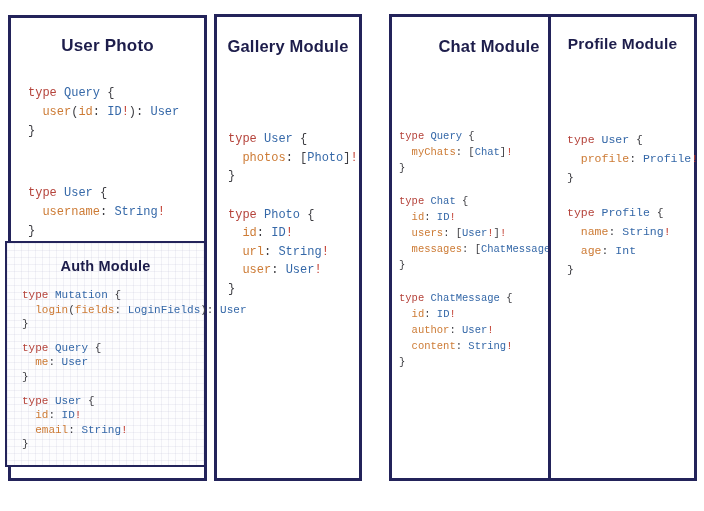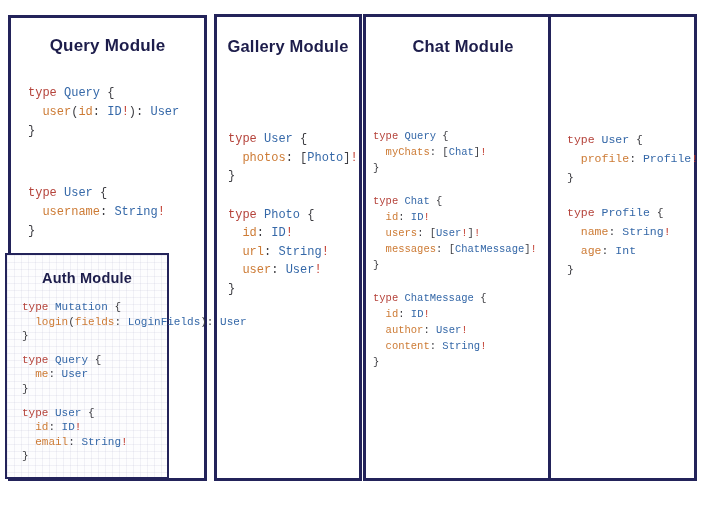--- a/index.html
+++ b/index.html
@@ -16,24 +16,24 @@
     font-family: "Liberation Sans", sans-serif;
   }
   .panel {
     position: absolute;
     background: #ffffff;
     border: 3px solid #23235a;
     box-sizing: border-box;
   }
   #p-user    { left: 8px;   top: 15px;  width: 199px; height: 466px; }
   #p-gallery { left: 214px; top: 14px;  width: 148px; height: 467px; }
-  #p-chat    { left: 363px; top: 14px;  width: 200px; height: 467px; }
+  #p-chat    { left: 389px; top: 14px;  width: 200px; height: 467px; }
   #p-profile { left: 548px; top: 14px;  width: 149px; height: 467px; }
   #p-auth {
-    left: 5px; top: 253px; width: 164px; height: 226px;
+    left: 5px; top: 241px; width: 201px; height: 226px;
     border-width: 2px;
     z-index: 2;
     background-color: #fdfdfe;
     background-image:
       linear-gradient(rgba(185,185,210,0.18) 1px, transparent 1px),
       linear-gradient(90deg, rgba(185,185,210,0.18) 1px, transparent 1px);
     background-size: 7px 7px;
   }
   .panel-title {
     text-align: center;
@@ -69,35 +69,36 @@
   .tok-f { color: #cd7b35; } 
   .tok-p { color: #3d3d42; } 
   .tok-b { color: #c0392b; } 
 </style>
 </head>
 <body>
 
 <div class="canvas">
 
   <div class="panel" id="p-user">
-    <div class="panel-title">Query Module</div>
+    <div class="panel-title">User Photo</div>
     <div class="code"><div class="code-block"><div class="code-line"><span class="tok-k">type </span><span class="tok-t">Query </span><span class="tok-p">{</span></div><div class="code-line"><span class="tok-p">  </span><span class="tok-f">user</span><span class="tok-p">(</span><span class="tok-f">id</span><span class="tok-p">: </span><span class="tok-t">ID</span><span class="tok-b">!</span><span class="tok-p">): </span><span class="tok-t">User</span></div><div class="code-line"><span class="tok-p">}</span></div></div><div class="code-block"><div class="code-line"><span class="tok-k">type </span><span class="tok-t">User </span><span class="tok-p">{</span></div><div class="code-line"><span class="tok-p">  </span><span class="tok-f">username</span><span class="tok-p">: </span><span class="tok-t">String</span><span class="tok-b">!</span></div><div class="code-line"><span class="tok-p">}</span></div></div></div>
   </div>
 
   <div class="panel" id="p-gallery">
     <div class="panel-title">Gallery Module</div>
     <div class="code"><div class="code-block"><div class="code-line"><span class="tok-k">type </span><span class="tok-t">User </span><span class="tok-p">{</span></div><div class="code-line"><span class="tok-p">  </span><span class="tok-f">photos</span><span class="tok-p">: [</span><span class="tok-t">Photo</span><span class="tok-p">]</span><span class="tok-b">!</span></div><div class="code-line"><span class="tok-p">}</span></div></div><div class="code-block"><div class="code-line"><span class="tok-k">type </span><span class="tok-t">Photo </span><span class="tok-p">{</span></div><div class="code-line"><span class="tok-p">  </span><span class="tok-f">id</span><span class="tok-p">: </span><span class="tok-t">ID</span><span class="tok-b">!</span></div><div class="code-line"><span class="tok-p">  </span><span class="tok-f">url</span><span class="tok-p">: </span><span class="tok-t">String</span><span class="tok-b">!</span></div><div class="code-line"><span class="tok-p">  </span><span class="tok-f">user</span><span class="tok-p">: </span><span class="tok-t">User</span><span class="tok-b">!</span></div><div class="code-line"><span class="tok-p">}</span></div></div></div>
   </div>
 
   <div class="panel" id="p-chat">
     <div class="panel-title">Chat Module</div>
     <div class="code"><div class="code-block"><div class="code-line"><span class="tok-k">type </span><span class="tok-t">Query </span><span class="tok-p">{</span></div><div class="code-line"><span class="tok-p">  </span><span class="tok-f">myChats</span><span class="tok-p">: [</span><span class="tok-t">Chat</span><span class="tok-p">]</span><span class="tok-b">!</span></div><div class="code-line"><span class="tok-p">}</span></div></div><div class="code-block"><div class="code-line"><span class="tok-k">type </span><span class="tok-t">Chat </span><span class="tok-p">{</span></div><div class="code-line"><span class="tok-p">  </span><span class="tok-f">id</span><span class="tok-p">: </span><span class="tok-t">ID</span><span class="tok-b">!</span></div><div class="code-line"><span class="tok-p">  </span><span class="tok-f">users</span><span class="tok-p">: [</span><span class="tok-t">User</span><span class="tok-b">!</span><span class="tok-p">]</span><span class="tok-b">!</span></div><div class="code-line"><span class="tok-p">  </span><span class="tok-f">messages</span><span class="tok-p">: [</span><span class="tok-t">ChatMessage</span><span class="tok-p">]</span><span class="tok-b">!</span></div><div class="code-line"><span class="tok-p">}</span></div></div><div class="code-block"><div class="code-line"><span class="tok-k">type </span><span class="tok-t">ChatMessage </span><span class="tok-p">{</span></div><div class="code-line"><span class="tok-p">  </span><span class="tok-f">id</span><span class="tok-p">: </span><span class="tok-t">ID</span><span class="tok-b">!</span></div><div class="code-line"><span class="tok-p">  </span><span class="tok-f">author</span><span class="tok-p">: </span><span class="tok-t">User</span><span class="tok-b">!</span></div><div class="code-line"><span class="tok-p">  </span><span class="tok-f">content</span><span class="tok-p">: </span><span class="tok-t">String</span><span class="tok-b">!</span></div><div class="code-line"><span class="tok-p">}</span></div></div></div>
   </div>
 
   <div class="panel" id="p-profile">
+    <div class="panel-title">Profile Module</div>
     <div class="code"><div class="code-block"><div class="code-line"><span class="tok-k">type </span><span class="tok-t">User </span><span class="tok-p">{</span></div><div class="code-line"><span class="tok-p">  </span><span class="tok-f">profile</span><span class="tok-p">: </span><span class="tok-t">Profile</span><span class="tok-b">!</span></div><div class="code-line"><span class="tok-p">}</span></div></div><div class="code-block"><div class="code-line"><span class="tok-k">type </span><span class="tok-t">Profile </span><span class="tok-p">{</span></div><div class="code-line"><span class="tok-p">  </span><span class="tok-f">name</span><span class="tok-p">: </span><span class="tok-t">String</span><span class="tok-b">!</span></div><div class="code-line"><span class="tok-p">  </span><span class="tok-f">age</span><span class="tok-p">: </span><span class="tok-t">Int</span></div><div class="code-line"><span class="tok-p">}</span></div></div></div>
   </div>
 
   <div class="panel" id="p-auth">
     <div class="panel-title">Auth Module</div>
     <div class="code"><div class="code-block"><div class="code-line"><span class="tok-k">type </span><span class="tok-t">Mutation </span><span class="tok-p">{</span></div><div class="code-line"><span class="tok-p">  </span><span class="tok-f">login</span><span class="tok-p">(</span><span class="tok-f">fields</span><span class="tok-p">: </span><span class="tok-t">LoginFields</span><span class="tok-p">): </span><span class="tok-t">User</span></div><div class="code-line"><span class="tok-p">}</span></div></div><div class="code-block"><div class="code-line"><span class="tok-k">type </span><span class="tok-t">Query </span><span class="tok-p">{</span></div><div class="code-line"><span class="tok-p">  </span><span class="tok-f">me</span><span class="tok-p">: </span><span class="tok-t">User</span></div><div class="code-line"><span class="tok-p">}</span></div></div><div class="code-block"><div class="code-line"><span class="tok-k">type </span><span class="tok-t">User </span><span class="tok-p">{</span></div><div class="code-line"><span class="tok-p">  </span><span class="tok-f">id</span><span class="tok-p">: </span><span class="tok-t">ID</span><span class="tok-b">!</span></div><div class="code-line"><span class="tok-p">  </span><span class="tok-f">email</span><span class="tok-p">: </span><span class="tok-t">String</span><span class="tok-b">!</span></div><div class="code-line"><span class="tok-p">}</span></div></div></div>
   </div>
 
 </div>
 

